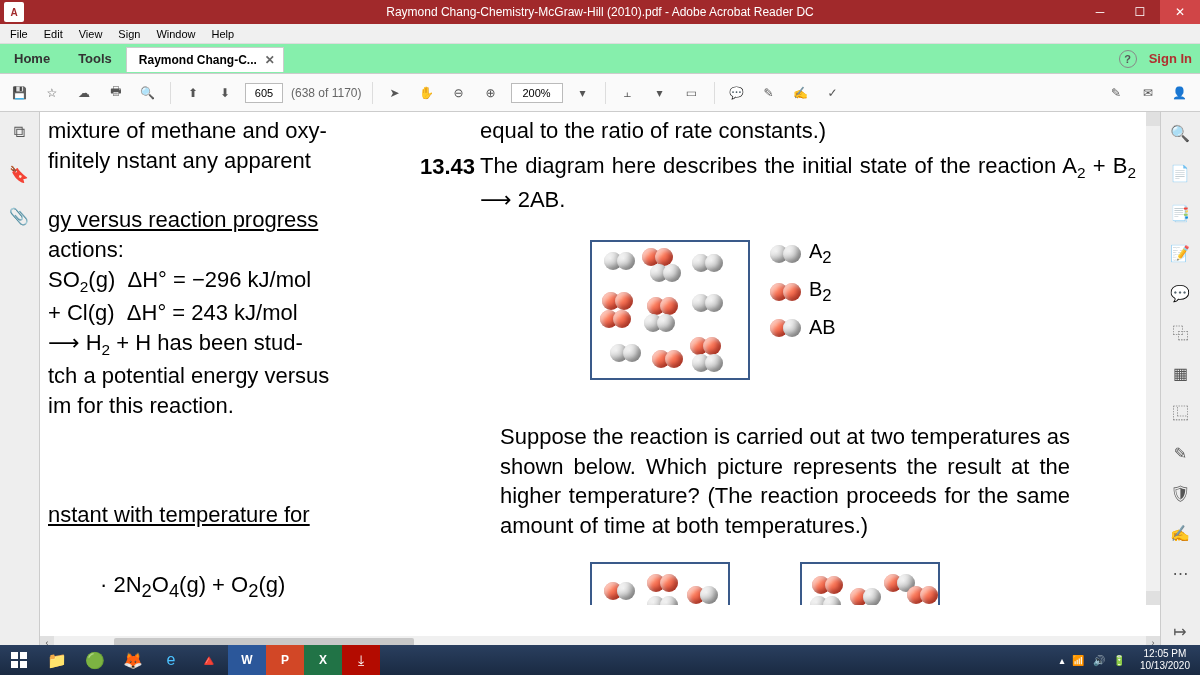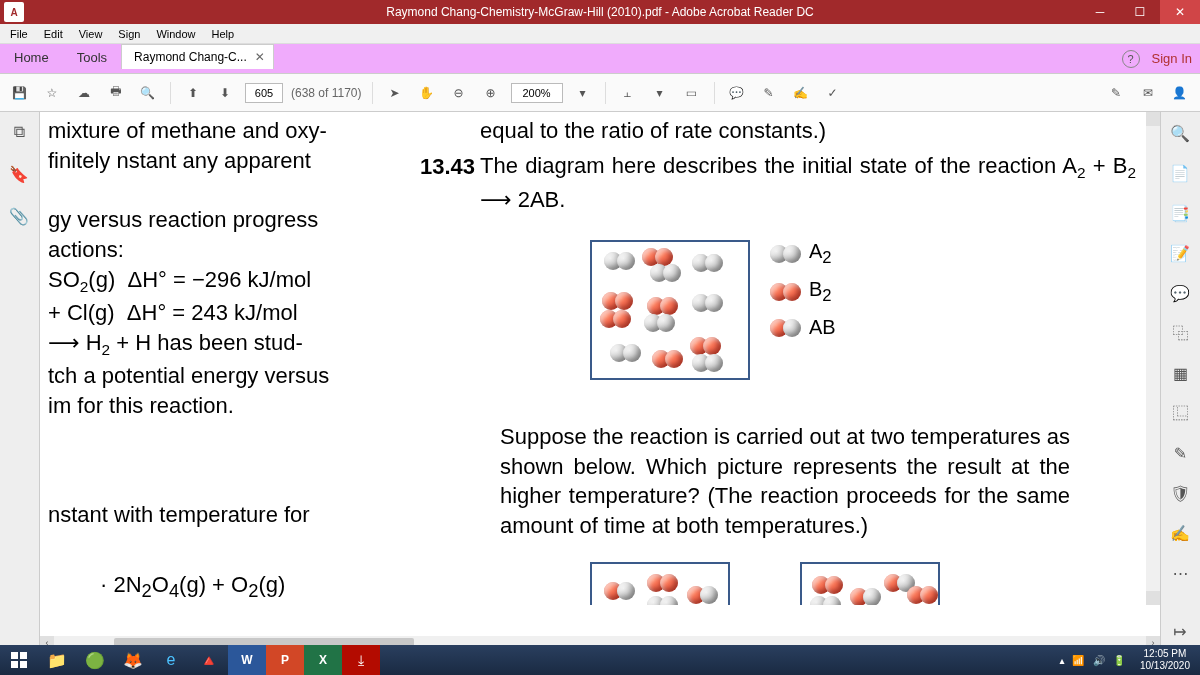--- a/index.html
+++ b/index.html
@@ -8,21 +8,21 @@
 .title-bar { height: 24px; background: #a1292b; color: #fff; display: flex; align-items: center; font-size: 12px; position: relative; }
 .title-bar .app-icon { width: 20px; height: 20px; background: #fff; margin: 0 4px; border-radius: 2px; display: flex; align-items: center; justify-content: center; color: #a1292b; font-size: 10px; font-weight: bold; }
 .title-bar .title-text { position: absolute; left: 50%; transform: translateX(-50%); }
 .title-bar .win-controls { position: absolute; right: 0; display: flex; }
 .title-bar .win-btn { width: 40px; height: 24px; display: flex; align-items: center; justify-content: center; cursor: pointer; }
 .title-bar .win-btn.close { background: #d04547; }
 
 .menu-bar { height: 20px; background: #f0f0f0; border-bottom: 1px solid #ddd; display: flex; align-items: center; font-size: 11px; padding-left: 2px; }
 .menu-bar .menu-item { padding: 2px 8px; cursor: pointer; }
 
-.tab-bar { height: 30px; background: #f0abfc; display: flex; align-items: flex-start; border-bottom: 1px solid #ccc; font-size: 13px; position: relative; }
+.tab-bar { height: 30px; background: #86efac; display: flex; align-items: center; border-bottom: 1px solid #ccc; font-size: 13px; position: relative; font-weight: bold; }
 .tab-bar .nav-btn { padding: 6px 14px; cursor: pointer; color: #333; }
 .tab-bar .doc-tab { background: #fff; border: 1px solid #ccc; border-bottom: none; padding: 5px 8px 5px 12px; display: flex; align-items: center; gap: 8px; font-size: 12px; margin-bottom: -1px; }
 .tab-bar .doc-tab .x { cursor: pointer; font-size: 12px; color: #666; }
 .tab-bar .right-group { position: absolute; right: 8px; display: flex; align-items: center; gap: 12px; height: 100%; }
 .tab-bar .help-icon { width: 18px; height: 18px; border: 1px solid #888; border-radius: 50%; display: flex; align-items: center; justify-content: center; font-size: 11px; color: #555; cursor: pointer; }
 .tab-bar .sign-in { color: #b03030; font-size: 13px; cursor: pointer; }
 
 .toolbar { height: 38px; background: #fafafa; border-bottom: 1px solid #ccc; display: flex; align-items: center; padding: 0 8px; gap: 8px; font-size: 12px; color: #555; }
 .toolbar .tb-btn { width: 24px; height: 24px; display: flex; align-items: center; justify-content: center; cursor: pointer; border-radius: 2px; }
 .toolbar .sep { width: 1px; height: 22px; background: #ddd; margin: 0 2px; }
@@ -31,21 +31,21 @@
 .toolbar .zoom-input { width: 52px; height: 20px; border: 1px solid #bbb; text-align: center; font-size: 11px; }
 .toolbar .spacer { flex: 1; }
 
 .main-area { position: absolute; top: 112px; bottom: 30px; left: 0; right: 0; display: flex; }
 .left-rail { width: 40px; background: #eeeeee; border-right: 1px solid #ccc; display: flex; flex-direction: column; align-items: center; padding-top: 8px; gap: 18px; }
 .left-rail .rail-btn { width: 24px; height: 24px; display: flex; align-items: center; justify-content: center; cursor: pointer; color: #555; }
 
 .doc-viewport { flex: 1; background: #fff; position: relative; overflow: hidden; font-family: "Times New Roman", serif; color: #000; }
 .doc-content-wrapper { position: absolute; top: 0; left: 0; right: 14px; bottom: 40px; overflow: hidden; padding-left: 12px; }
 .doc-left-col { position: absolute; left: 8px; top: 4px; width: 360px; font-size: 22px; line-height: 1.35; }
-.doc-left-col .gap { margin-top: 30px; }
+.doc-left-col .gap { margin-top: 30px; text-decoration: underline; }
 .doc-left-col sub { font-size: 0.7em; }
 .doc-right-col { position: absolute; left: 380px; top: 4px; right: 10px; font-size: 22px; line-height: 1.35; }
 .doc-right-col .qnum { display: inline-block; width: 60px; font-weight: bold; }
 .doc-right-col .qtext { display: block; margin-left: 60px; margin-top: -30px; text-align: justify; }
 .doc-right-col sub { font-size: 0.7em; }
 
 .diagram-box { position: absolute; left: 550px; top: 128px; display: flex; align-items: flex-start; gap: 20px; }
 .diagram-box .mol-frame { width: 160px; height: 140px; border: 2px solid #3a5a8a; background: #fff; position: relative; }
 .mol { position: absolute; display: flex; }
 .ball { width: 18px; height: 18px; border-radius: 50%; box-shadow: inset -3px -3px 4px rgba(0,0,0,0.25), inset 3px 3px 4px rgba(255,255,255,0.6); }

